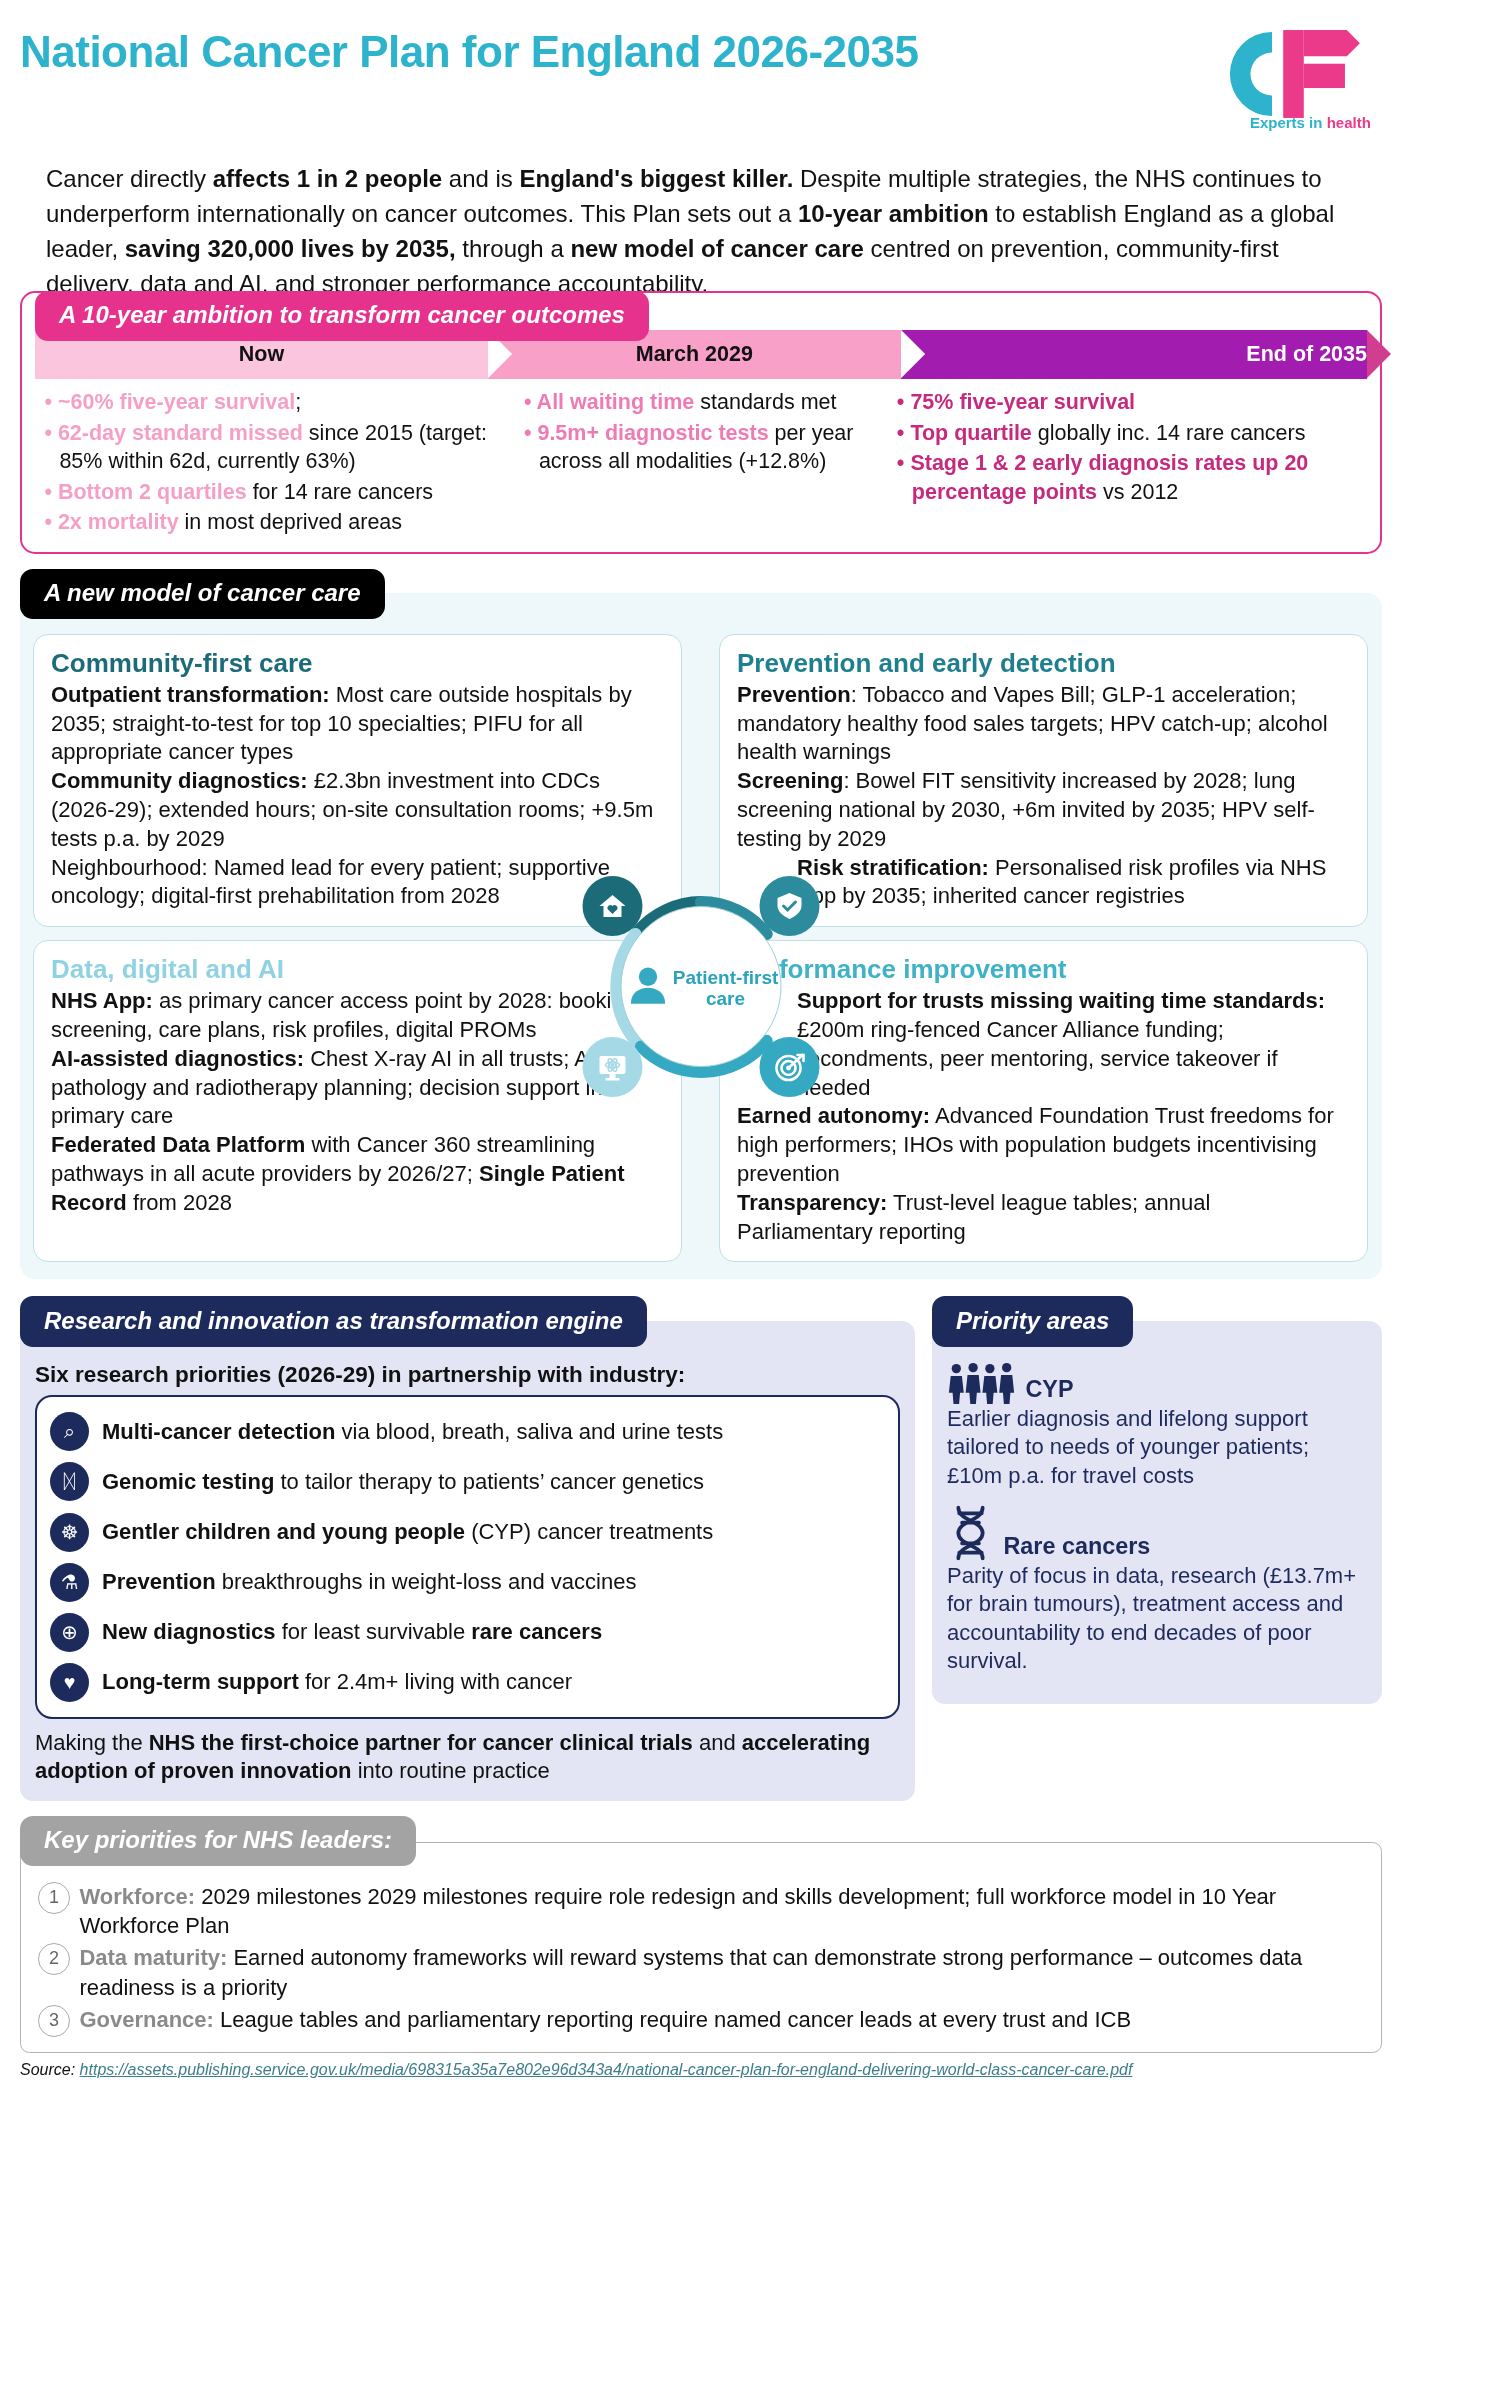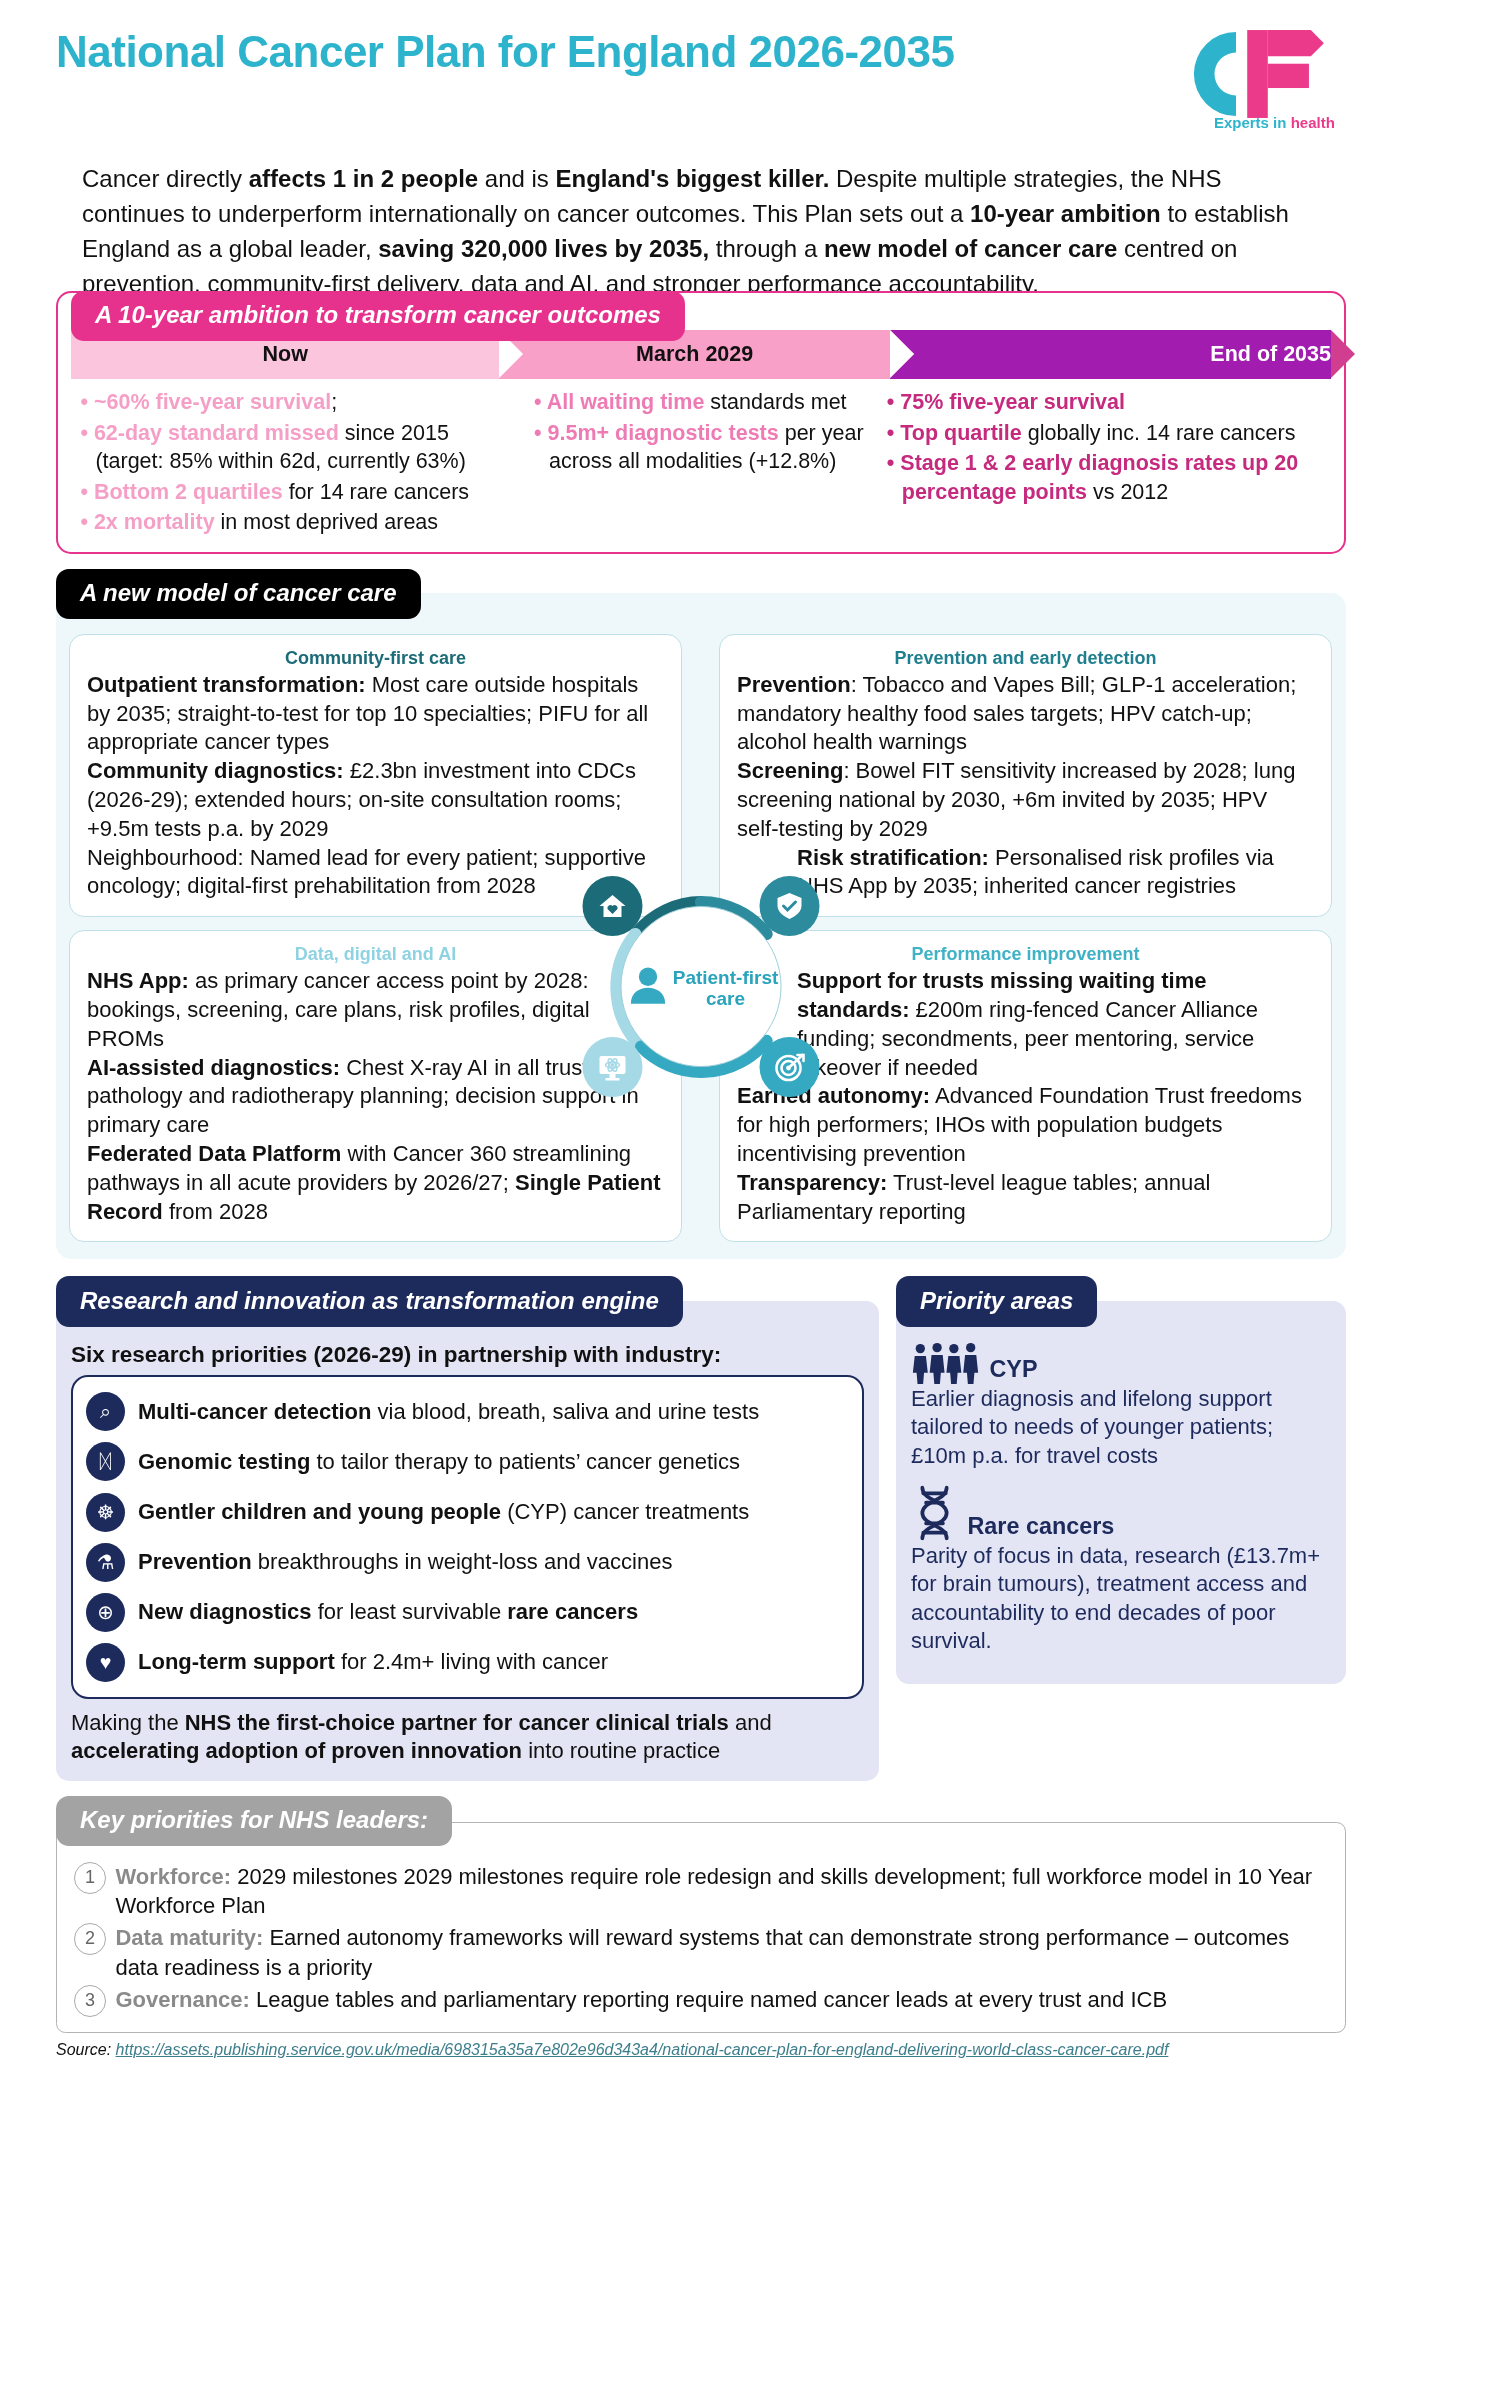--- a/index.html
+++ b/index.html
@@ -4,21 +4,21 @@
 <style>
   * { box-sizing: border-box; margin: 0; padding: 0; }
   body {
     width: 1507px; height: 2399px;
     background: #ffffff;
     font-family: "Liberation Sans", sans-serif;
     color: #111111;
     position: relative;
     overflow: hidden;
   }
-  .page { position: relative; width: 1402px; height: 2399px; padding: 0 56px; }
+  .page { position: relative; width: 1402px; height: 2399px; padding: 0 20px; }
 
   
   .header { position: relative; padding-top: 28px; height: 155px; }
   .title {
     font-size: 44px; font-weight: 800; color: #2eb3cc;
     letter-spacing: -0.5px; line-height: 1.1;
   }
   .logo { position: absolute; right: 9.4px; top: 13px; width: 159px; height: 122px; }
   .logo-tag { position: absolute; right: 11.2px; top: 114px; font-size: 15px; font-weight: 700; }
   .logo-tag .c1 { color: #2eb3cc; }
@@ -86,21 +86,21 @@
   .model-section { position: relative; margin-top: 15px; }
   .model-bg {
     background: #eef7f9; border-radius: 15px; padding: 41px 13px 17px 13px;
     margin-top: -26px; position: relative;
   }
   .card-grid { display: flex; flex-wrap: wrap; gap: 13px 37px; position: relative; z-index: 3; }
   .card {
     background: #fff; border: 1.9px solid #bfe0e6; border-radius: 15px;
     padding: 13px 17px 15px 17px; width: calc(50% - 19px);
   }
-  .card h3 { font-size: 18px; font-weight: 800; margin-bottom: 1.9px; text-align: center; }
+  .card h3 { font-size: 26px; font-weight: 800; margin-bottom: 1.9px; }
   .card.community h3 { color: #1c6b78; }
   .card.prevention h3 { color: #1f7f8e; }
   .card.data h3 { color: #8fd3e3; }
   .card.performance h3 { color: #3fb2c6; }
   .card p { font-size: 22px; line-height: 1.31; }
   .indent-r { padding-left: 60px; }
 
   
   .hub {
     position: absolute; left: 50%; top: 281px; transform: translateX(-50%);

